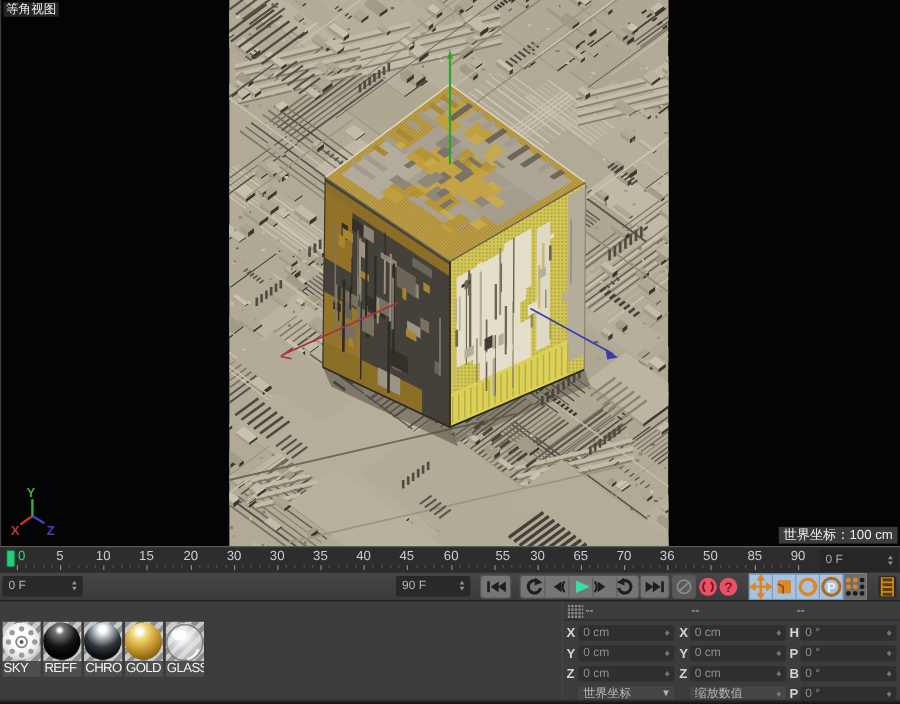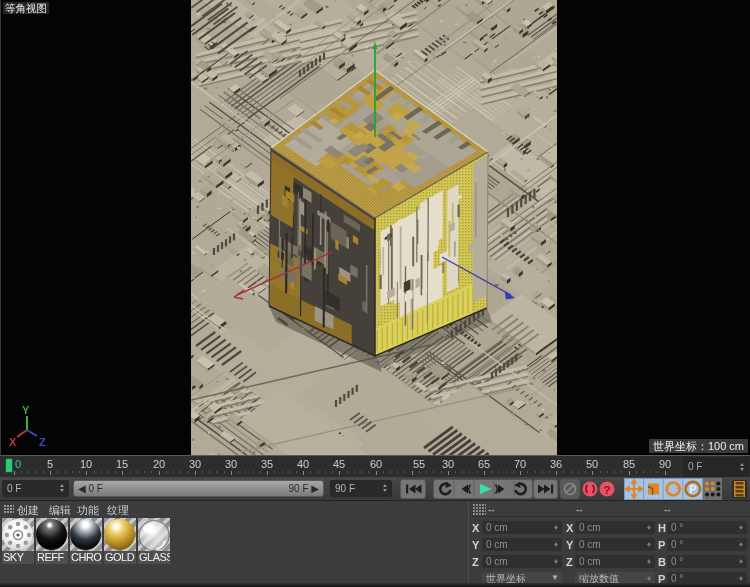--- a/index.html
+++ b/index.html
@@ -2150,24 +2150,20 @@
         <i style="left:636px;height:2px;background:#5a5a5a"></i>
         <i style="left:643px;height:2px;background:#5a5a5a"></i>
         <i style="left:650px;height:2px;background:#5a5a5a"></i>
         <i style="left:657px;height:2px;background:#5a5a5a"></i>
         <i style="left:665px;height:4px;background:#8a8a8a"></i>
       </div>
       <div class="rfield"><span>0 F</span><b class="st" style="top:4px"></b></div>
     </div>
 <div class="transport">
   <div class="tf" style="left:2px;width:67px">0 F<b class="st" style="top:2px"></b></div>
-  <div class="slider">
-        <span style="position:absolute;left:4px">◀ 0 F</span>
-        <span style="position:absolute;right:4px">90 F ▶</span>
-      </div>
   <div class="tf" style="left:330px;width:62px">90 F<b class="st" style="top:2px"></b></div>
   <div class="btn" style="left:400px;width:26px"><svg width="24" height="18">
     <rect x="5" y="4.5" width="2.2" height="9" fill="#1e1e1e"></rect>
     <polygon points="14.5,4.5 8,9 14.5,13.5" fill="#1e1e1e"></polygon>
     <polygon points="20.5,4.5 14,9 20.5,13.5" fill="#1e1e1e"></polygon>
         </svg></div>
   <div class="btn" style="left:433px;width:100px">
    <svg width="98" height="18">
     <line x1="20" y1="1" x2="20" y2="17" stroke="#5f5f5f"></line>
           <line x1="40" y1="1" x2="40" y2="17" stroke="#5f5f5f"></line>
@@ -2242,40 +2238,20 @@
   <svg style="position:absolute;left:731px;top:2px" width="17" height="20">
         <rect x="1" y="1" width="15" height="18" rx="2" fill="#2a2a2a"></rect>
         <rect x="3" y="2" width="11" height="16" fill="#c8871f"></rect>
         <rect x="4.5" y="3" width="8" height="2.5" fill="#5a3c10"></rect>
         <rect x="4.5" y="7" width="8" height="2.5" fill="#5a3c10"></rect>
         <rect x="4.5" y="11" width="8" height="2.5" fill="#5a3c10"></rect>
         <rect x="4.5" y="15" width="8" height="2.5" fill="#5a3c10"></rect>
       </svg>
 </div>
 <div class="bottom">
-  <div class="menu">
-    <svg style="position:absolute;left:4px;top:3px" width="10" height="9">
-          <rect x="0" y="0" width="2" height="2" fill="#999"></rect>
-          <rect x="3" y="0" width="2" height="2" fill="#999"></rect>
-          <rect x="6" y="0" width="2" height="2" fill="#999"></rect>
-          <rect x="9" y="0" width="2" height="2" fill="#999"></rect>
-          <rect x="0" y="3" width="2" height="2" fill="#999"></rect>
-          <rect x="3" y="3" width="2" height="2" fill="#999"></rect>
-          <rect x="6" y="3" width="2" height="2" fill="#999"></rect>
-          <rect x="9" y="3" width="2" height="2" fill="#999"></rect>
-          <rect x="0" y="6" width="2" height="2" fill="#999"></rect>
-          <rect x="3" y="6" width="2" height="2" fill="#999"></rect>
-          <rect x="6" y="6" width="2" height="2" fill="#999"></rect>
-          <rect x="9" y="6" width="2" height="2" fill="#999"></rect>
-        </svg>
-    <span style="left:17px">创建</span>
-        <span style="left:49px">编辑</span>
-        <span style="left:77px">功能</span>
-        <span style="left:107px">纹理</span>
-  </div>
   <div class="vdiv"></div>
   <div class="tile" style="left:2px">
         <div class="tstripe"></div>
         <div class="sph" style="background:radial-gradient(circle at 50% 42%, #ffffff 0 30%, #ececec 55%, #c0c0c0 100%)"></div>
         <svg class="sphsvg" width="32" height="32">
           <circle cx="16" cy="16" r="4.5" fill="none" stroke="#8a8a8a" stroke-width="1.5"></circle>
           <circle cx="16" cy="16" r="1.6" fill="#555"></circle>
           <circle cx="27.0" cy="16.0" r="2.2" fill="#9a9a9a"></circle>
           <circle cx="23.8" cy="23.8" r="2.2" fill="#9a9a9a"></circle>
           <circle cx="16.0" cy="27.0" r="2.2" fill="#9a9a9a"></circle>

